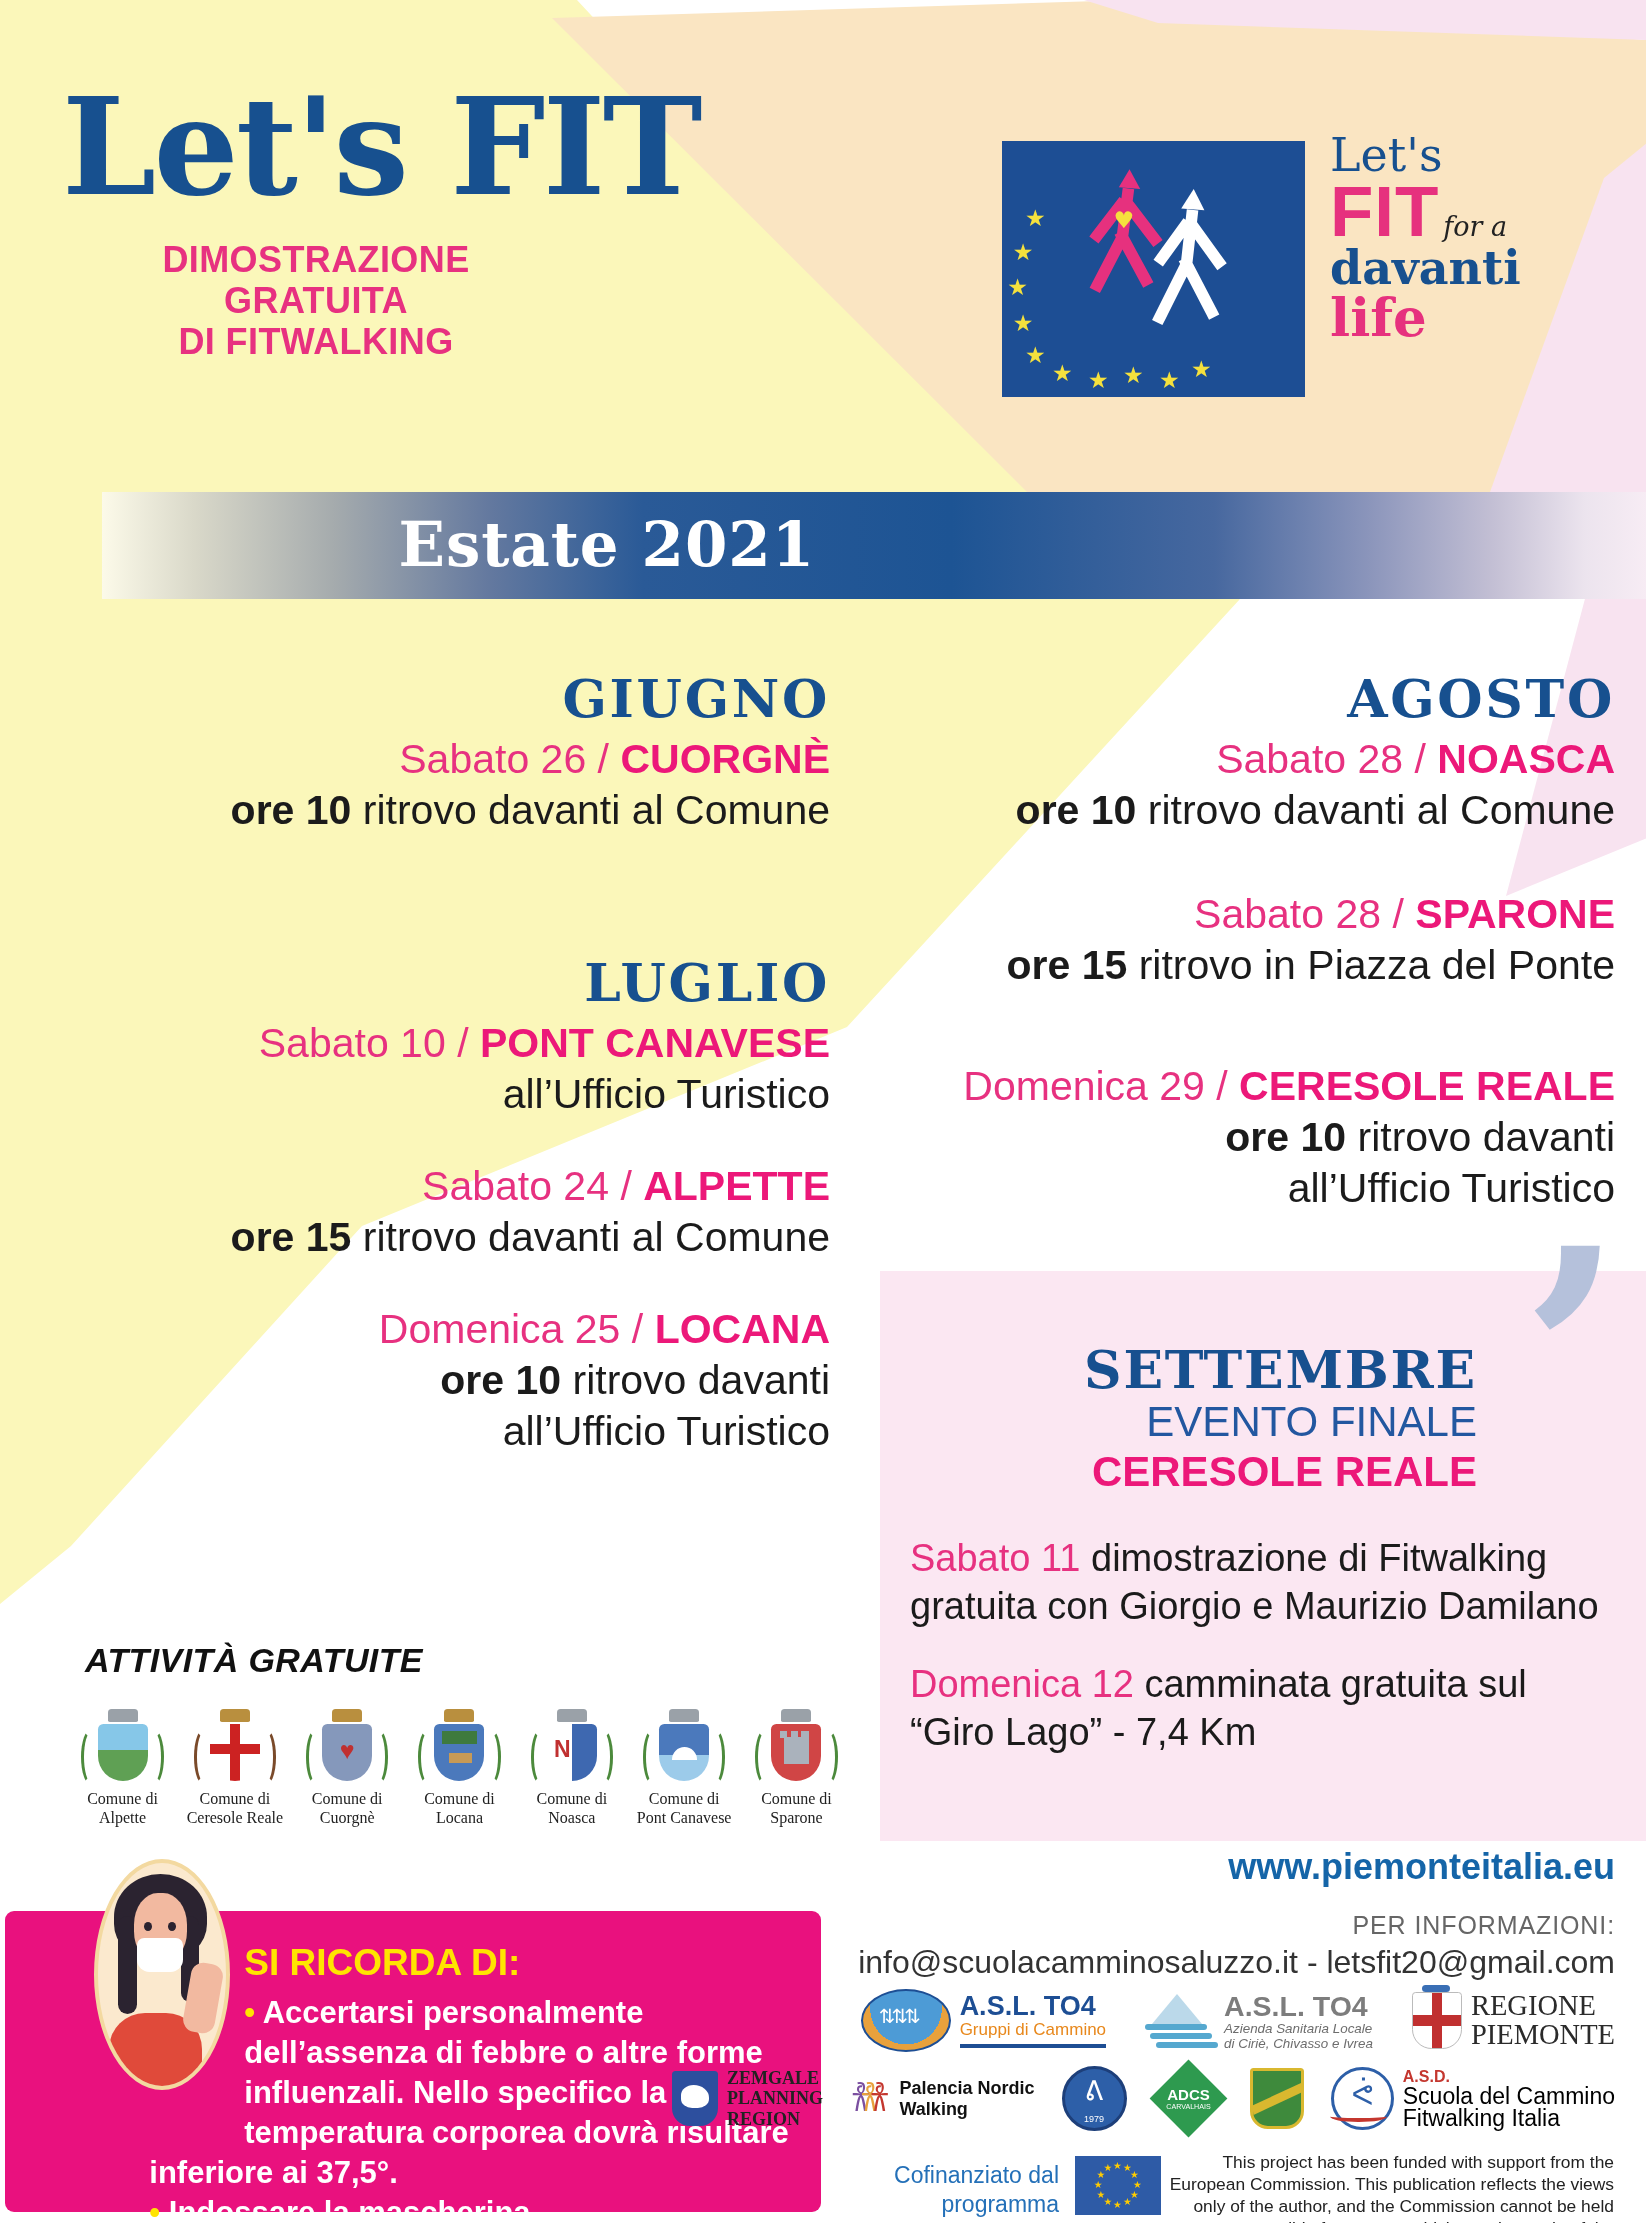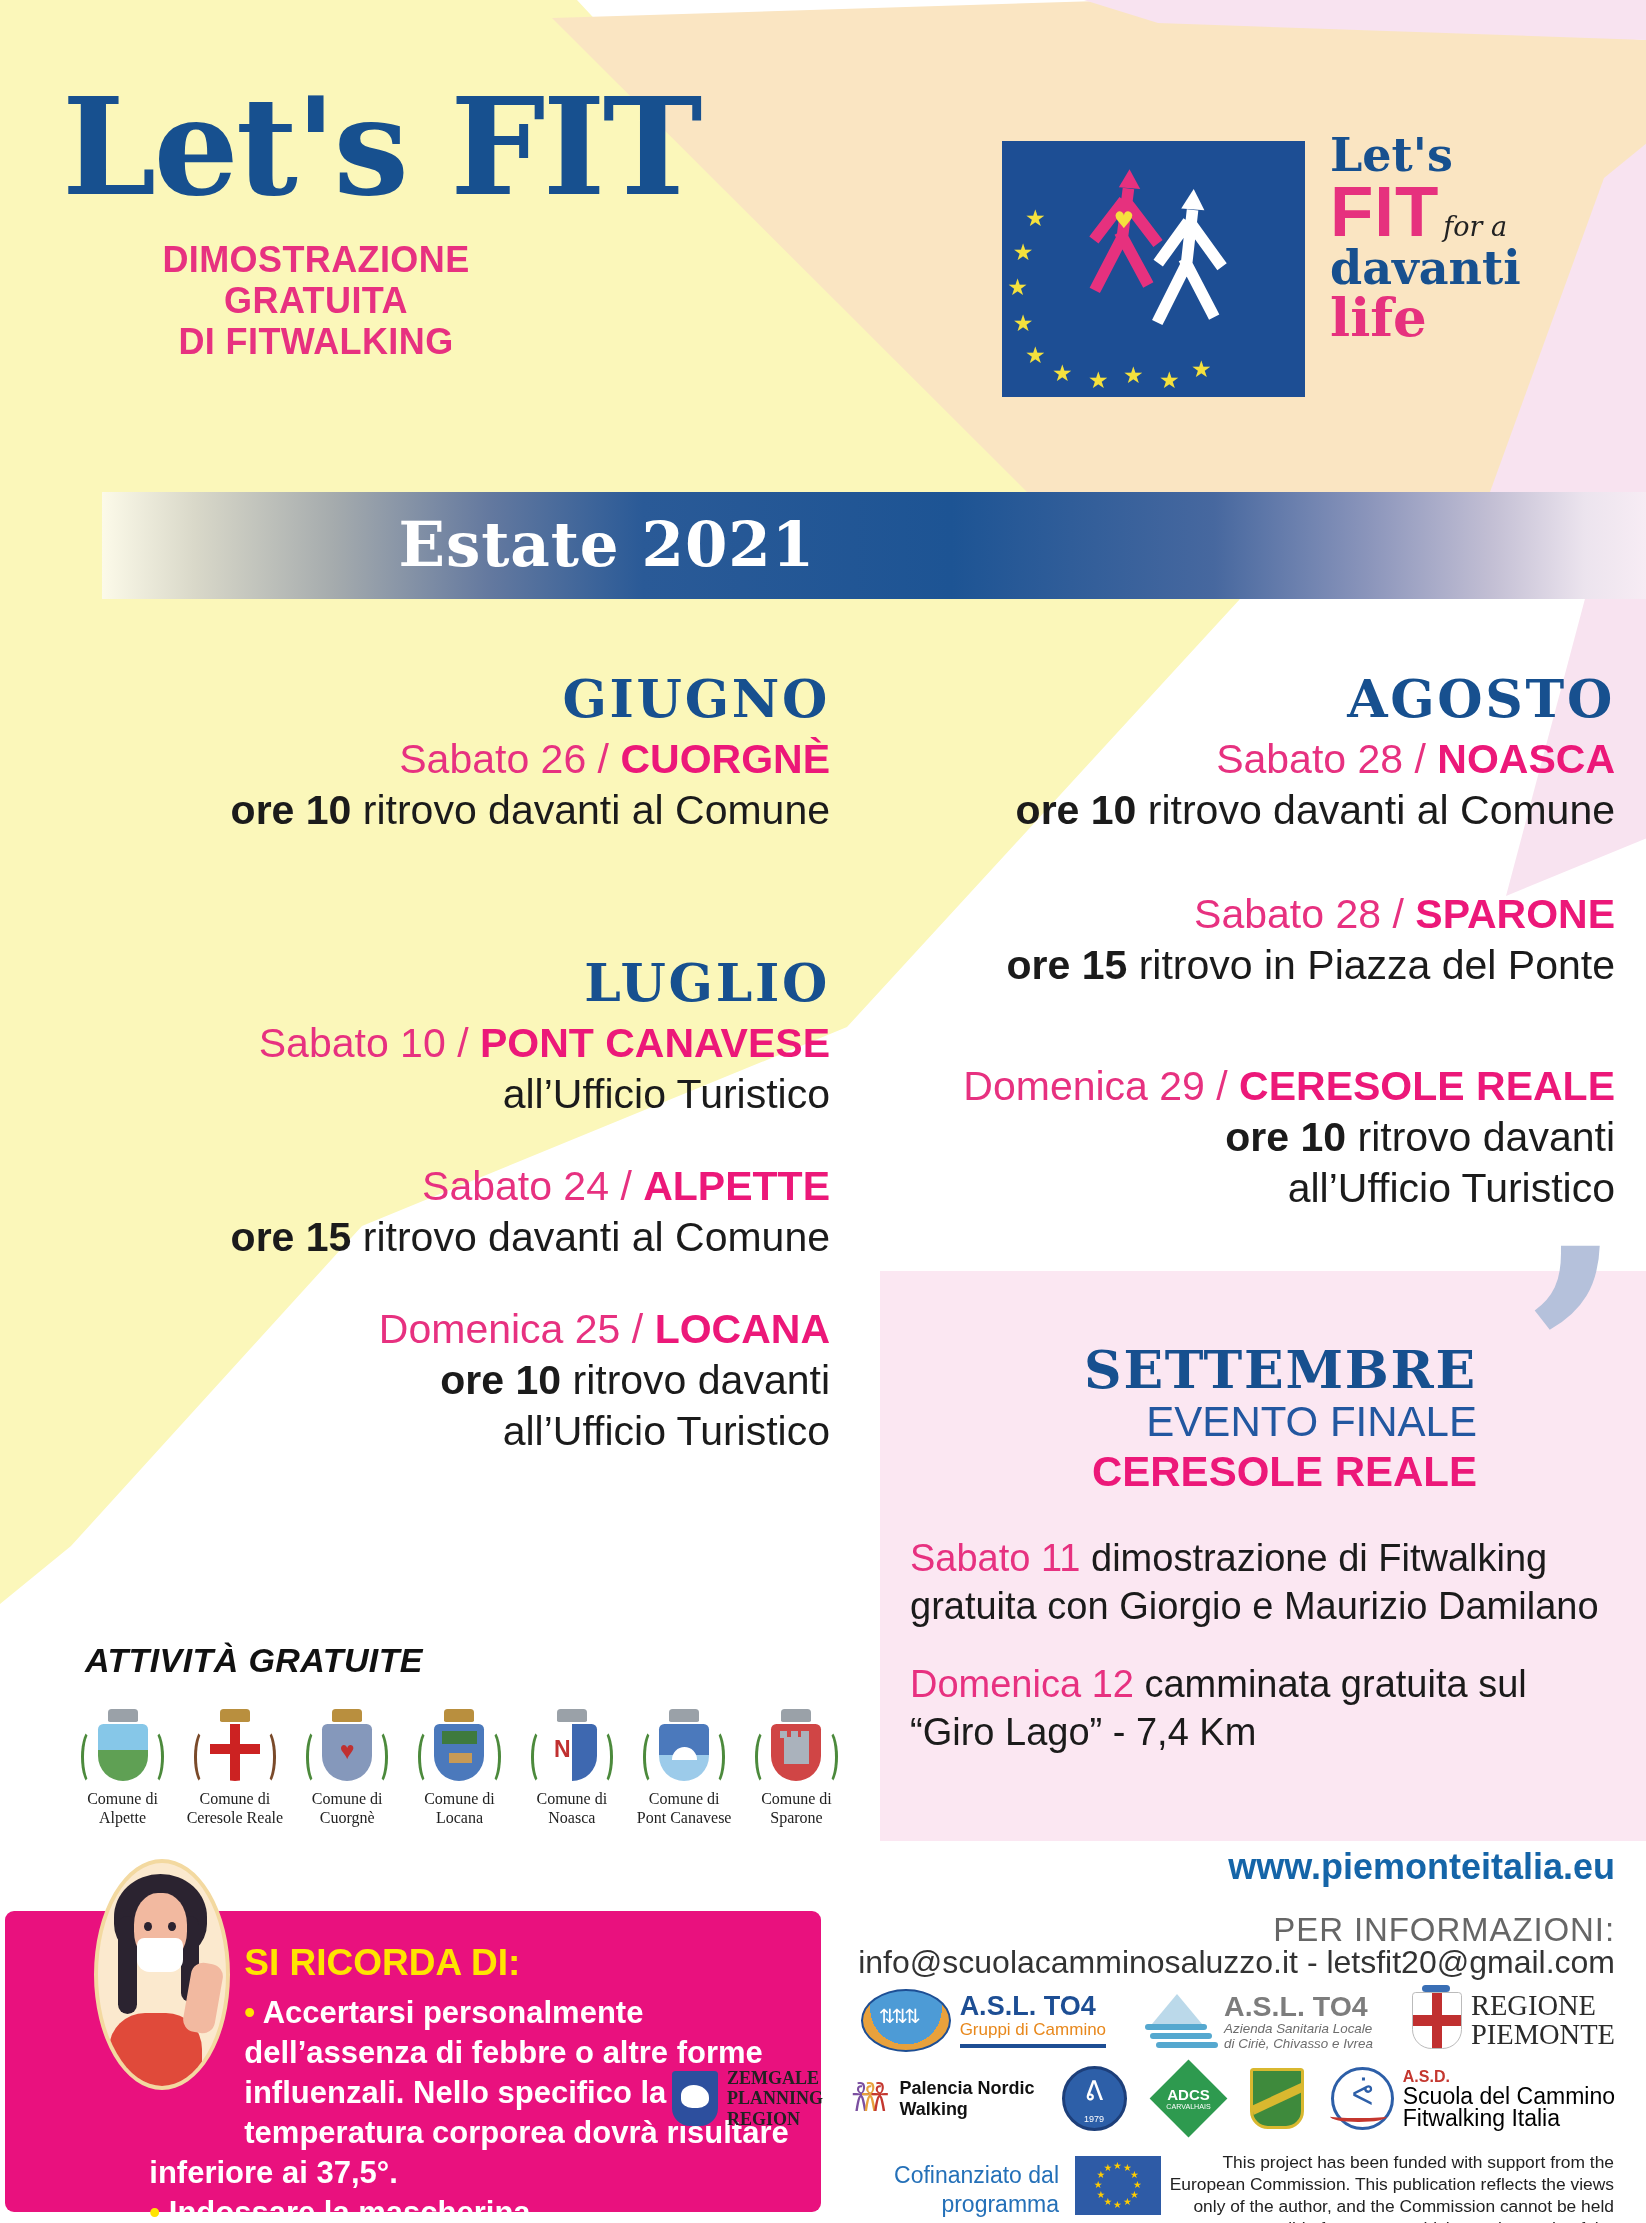--- a/index.html
+++ b/index.html
@@ -20,21 +20,21 @@
     clip-path:polygon(1586px 595px,1647px 595px,1647px 838px,1506px 896px);}
   
   .lets-fit{left:62px;top:80px;font-family:"DejaVu Serif",serif;font-weight:bold;
             font-size:134px;line-height:1;color:#17508F;letter-spacing:-2.7px;}
   .subtitle{left:78px;top:239px;width:476px;text-align:center;color:#E73180;
             font-weight:bold;font-size:36px;line-height:41px;letter-spacing:0.4px;}
   
   .logo-square{left:1002px;top:141px;width:303px;height:256px;background:#1D4E94;}
   .logo-square .st{position:absolute;color:#F5E13D;font-size:23px;line-height:1;font-family:"DejaVu Sans",sans-serif;}
   .logo-word{left:1330px;top:132px;line-height:1;}
-  .lw-lets{font-family:"DejaVu Serif",serif;font-weight:bold;font-size:46px;color:#17508F;}
+  .lw-lets{font-family:"DejaVu Serif",serif;font-weight:normal;font-size:46px;color:#17508F;}
   .lw-fit{font-weight:bold;font-size:71px;color:#E6317E;letter-spacing:0.9px;line-height:.95;}
   .lw-fora{font-family:"DejaVu Serif",serif;font-style:italic;font-size:27px;color:#222;}
   .lw-healthy{font-family:"DejaVu Serif",serif;font-weight:bold;font-size:46px;color:#17508F;}
   .lw-life{font-family:"DejaVu Serif",serif;font-weight:bold;font-size:53px;color:#E6317E;}
   
   .band{left:102px;top:492px;right:0;height:107px;
     background:linear-gradient(90deg,#fcfae9 0%,#d9d8c9 6%,#a5abad 15%,#64799f 25%,#2a5a97 35%,#1d5494 55%,#47689f 72%,#8b95bb 82%,#c3bfd4 90%,#ece4ee 96%,#f7ecf4 100%);}
   .band-text{position:absolute;left:143px;top:50%;transform:translateY(-52%);width:570px;text-align:right;
     font-family:"DejaVu Serif",serif;font-weight:bold;font-size:61px;color:#ffffff;letter-spacing:0.9px;}
   
@@ -104,21 +104,21 @@
   .eye{position:absolute;top:59px;width:8px;height:9px;border-radius:50%;background:#2B2330;}
   .mask{position:absolute;left:39px;top:75px;width:46px;height:34px;border-radius:7.1px 7.1px 12.5px 12.5px;background:#fff;}
   .shirt{position:absolute;left:10.7px;top:150px;width:93px;height:73px;border-radius:36px 36px 0 0;background:#E04A3A;}
   .hand{position:absolute;right:7.1px;top:100px;width:32px;height:70px;border-radius:12.5px;background:#F2B9A0;transform:rotate(10deg);}
   .rem-spacer{float:left;width:134px;height:185px;}
   .rem-title{color:#FFE400;font-weight:bold;font-size:37px;line-height:43px;margin-bottom:9px;}
   .rem-bullets{padding-left:39px;font-weight:600;font-size:31px;line-height:40px;}
   .bul::before{content:"\2022  ";color:#FFE400;}
   
   .website{right:32px;top:1846px;font-weight:bold;font-size:36px;color:#1565A8;}
-  .info-label{right:32px;top:1911px;font-size:33px;color:#666;letter-spacing:0.9px;}
+  .info-label{right:32px;top:1911px;font-size:25px;color:#666;letter-spacing:0.9px;}
   .emails{right:32px;top:1944px;font-size:32px;color:#333;}
   .prow1{right:32px;top:1989px;display:flex;align-items:center;gap:39px;}
   .prow2{right:32px;top:2066px;display:flex;align-items:center;gap:27px;}
   .plogo{display:flex;align-items:center;gap:9px;}
   .asl-oval{width:86px;height:59px;border-radius:50%;background:radial-gradient(circle at 50% 30%,#4D9BD6 0 60%,#E8A13C 60%);
     border:2.7px solid #1D4E94;position:relative;}
   .asl-fig{position:absolute;left:16px;top:14.3px;color:#fff;font-size:19.6px;letter-spacing:-3.6px;}
   .asl-t1{color:#1D4E94;font-weight:bold;font-size:27px;line-height:27px;}
   .asl-t2{color:#E8881C;font-size:17px;border-bottom:4.5px solid #1D4E94;padding-bottom:3.6px;}
   .mtn{width:70px;height:53px;position:relative;}

